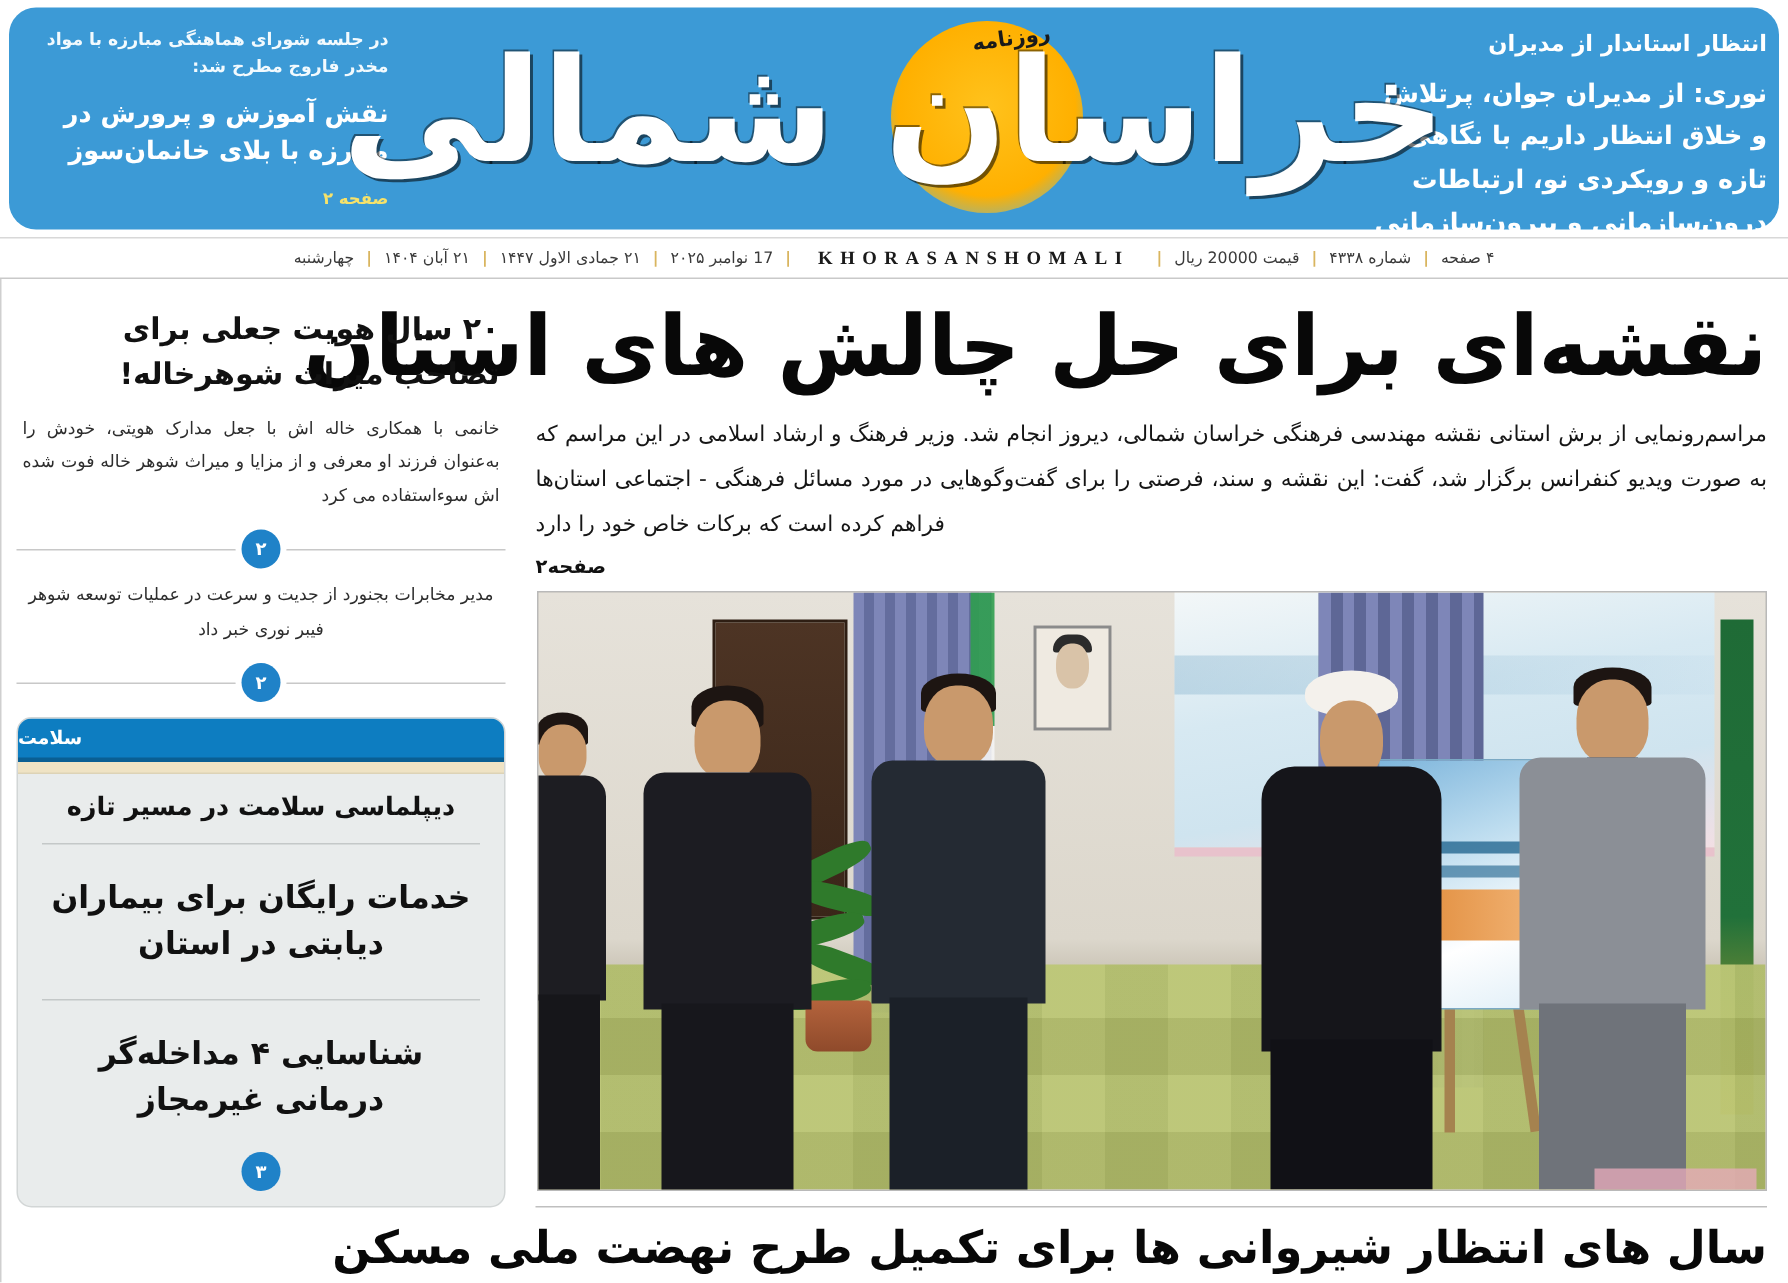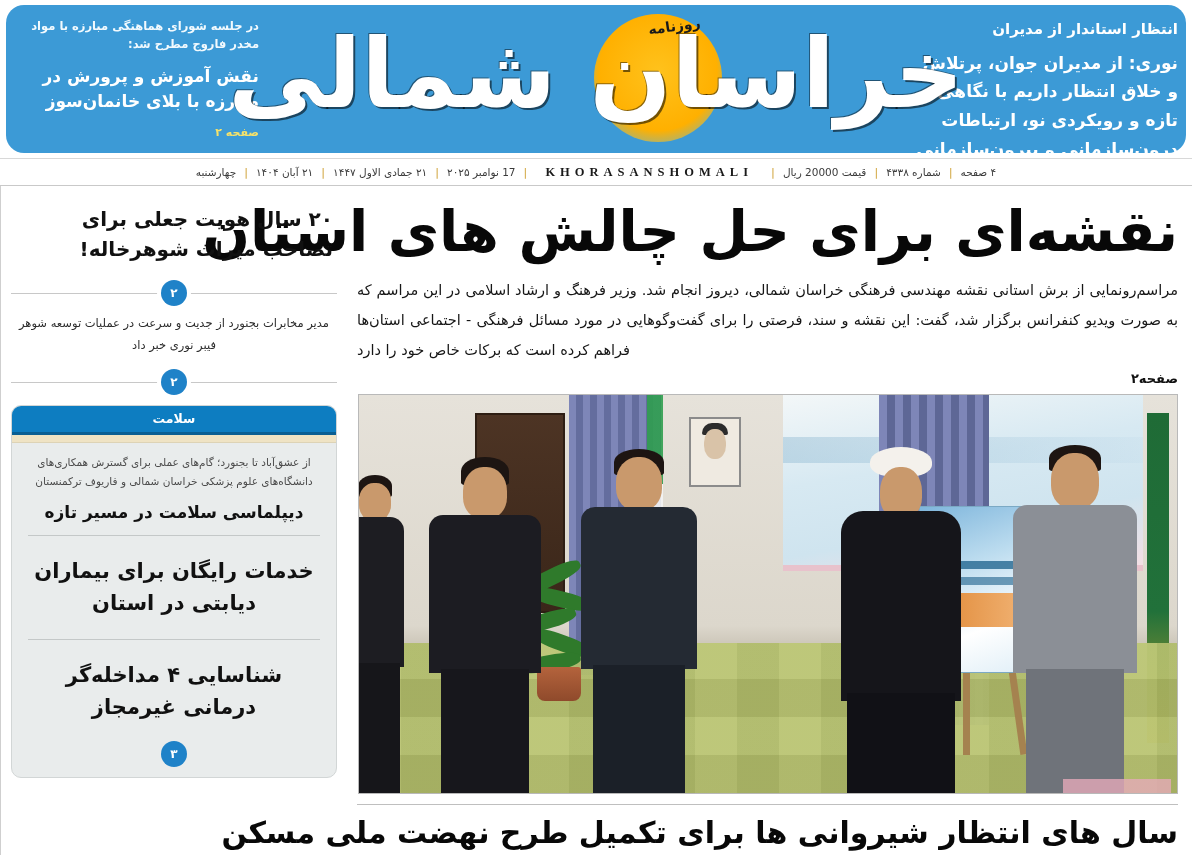--- a/index.html
+++ b/index.html
@@ -253,21 +253,21 @@
     border: 1px solid #d2d6d6;
     border-radius: 10px;
     margin-top: 10px;
     overflow: hidden;
   }
   .card-header {
     background: #0d7dc1;
     color: #ffffff;
     font-size: 12.5px;
     font-weight: bold;
-    text-align: center;
+    text-align: left;
     padding: 5px 0 6px 0;
     border-bottom: 3px solid #0a5f93;
   }
   .card-strip {
     height: 7px;
     background: #efe3c4;
     border-bottom: 1px solid #ddd3b6;
   }
   .card-inner { padding: 10px 14px 6px 14px; }
   .card-kicker {
@@ -315,21 +315,21 @@
     color: #161616;
     line-height: 2.05;
     text-align: justify;
     text-align-last: left;
     margin-bottom: 6px;
   }
   .main-pageref {
     font-size: 13px;
     font-weight: bold;
     color: #111111;
-    text-align: right;
+    text-align: left;
     margin-bottom: 8px;
   }
 
   .photo {
     position: relative;
     width: 818px;
     height: 398px;
     border: 1px solid #b9b9b9;
     overflow: hidden;
     background: #d8d3c8;
@@ -614,37 +614,37 @@
 
     <div class="main-divider"></div>
     <div class="bottom-headline">سال های انتظار شیروانی ها برای تکمیل طرح نهضت ملی مسکن</div>
 
   </div>
 
   <div class="col-side">
 
     <div class="side-story">
       <div class="side-title">۲۰ سال هویت جعلی برای تصاحب میراث شوهرخاله!</div>
+      <div class="side-body">خانمی با همکاری خاله اش با جعل مدارک هویتی، خودش را به‌عنوان فرزند او معرفی و از مزایا و میراث شوهر خاله فوت شده اش سوءاستفاده می کرد</div>
     </div>
     <div class="pagemark-row">
       <div class="pagemark">۲</div>
     </div>
 
     <div class="side-story">
       <div class="side-body side-body-c">مدیر مخابرات بجنورد از جدیت و سرعت در عملیات توسعه شوهر فیبر نوری خبر داد</div>
     </div>
     <div class="pagemark-row">
       <div class="pagemark">۲</div>
     </div>
 
     <div class="card">
       <div class="card-header">سلامت</div>
       <div class="card-strip"></div>
       <div class="card-inner">
-        <div class="card-kicker">از عشق‌آباد تا بجنورد؛ گام‌های عملی برای گسترش همکاری‌های دانشگاه‌های علوم پزشکی خراسان شمالی و فاریوف ترکمنستان</div>
         <div class="card-head">دیپلماسی سلامت در مسیر تازه</div>
         <div class="card-rule"></div>
         <div class="card-item">خدمات رایگان برای بیماران دیابتی در استان</div>
         <div class="card-rule"></div>
         <div class="card-item">شناسایی ۴ مداخله‌گر درمانی غیرمجاز</div>
         <div class="pagemark-plain">۳</div>
       </div>
     </div>
 
   </div>

